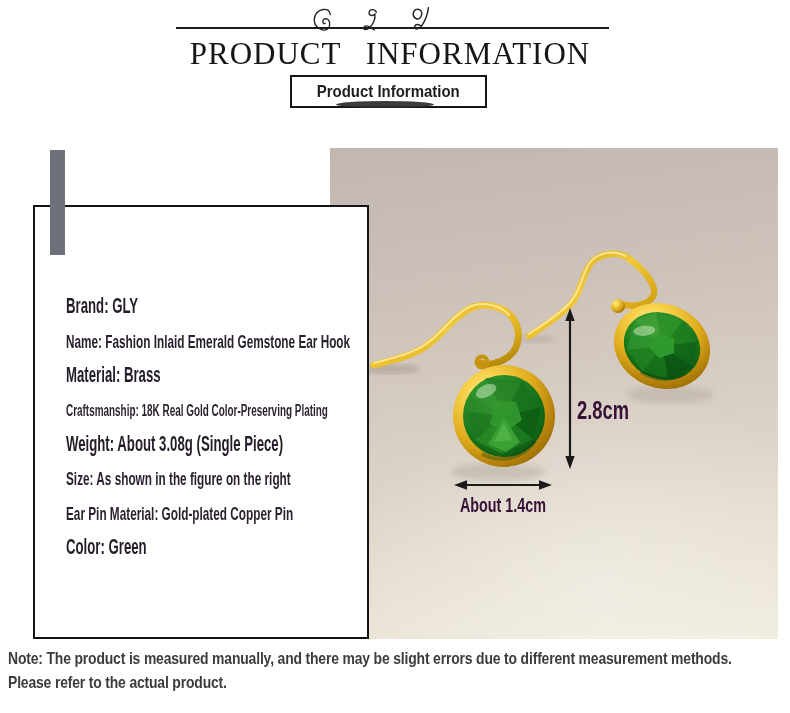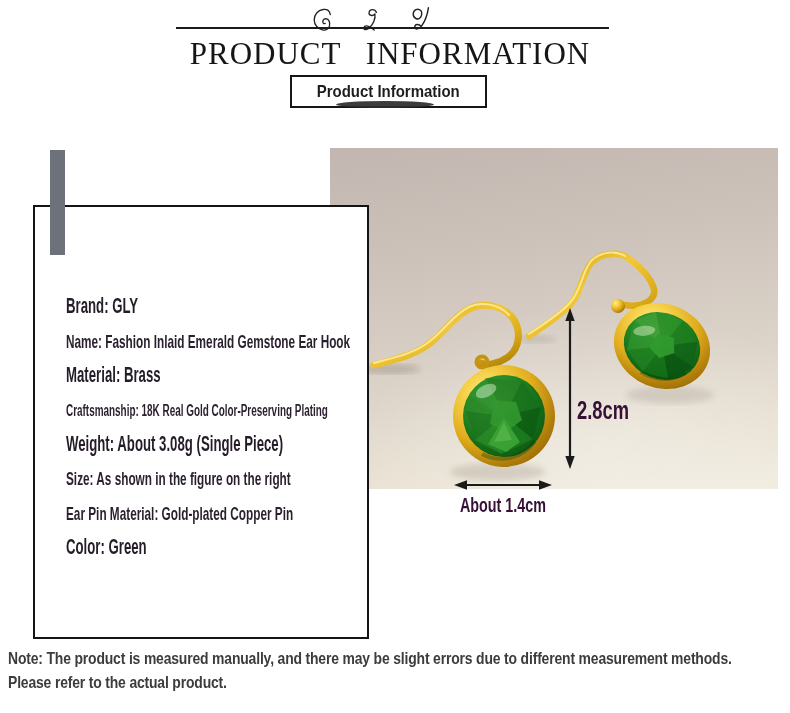--- a/index.html
+++ b/index.html
@@ -17,21 +17,21 @@
     font-family:"Liberation Serif","DejaVu Serif",serif;
     font-size:31px;font-weight:400;color:#161616;letter-spacing:1px;word-spacing:16px;}
   .subtitle-box{position:absolute;left:290px;top:75px;width:197px;height:33px;
     box-sizing:border-box;border:2px solid #161616;background:#ffffff;
     display:flex;align-items:center;justify-content:center;z-index:1;}
   .subtitle-label{font-size:17px;font-weight:700;color:#1d1d1d;white-space:nowrap;
     transform:scaleX(0.88);}
   .subtitle-smudge{position:absolute;left:336px;top:101px;width:98px;height:7px;
     background:#2c2c2c;border-radius:50%;filter:blur(0.7px);opacity:.92;z-index:2;}
   
-  .photo{position:absolute;left:330px;top:148px;width:448px;height:341px;z-index:1;
+  .photo{position:absolute;left:330px;top:148px;width:448px;height:491px;z-index:1;
     background:
       radial-gradient(90% 70% at 60% 88%, rgba(255,255,255,0.30), rgba(255,255,255,0) 60%),
       linear-gradient(172deg,#c2b7b0 0%,#cdc2ba 30%,#d9d0c6 58%,#e8e1d3 82%,#f1ecdf 100%);}
   .photo svg{position:absolute;left:0;top:0;}
   
   .details-box{position:absolute;left:33px;top:193px;width:336px;height:434px;
     box-sizing:border-box;border:2px solid #141414;background:#ffffff;z-index:2;margin-top:12px;}
   .dl{position:absolute;left:31px;white-space:nowrap;transform-origin:0 0;
     font-weight:700;line-height:1;}
   .sz-lg{font-size:22px;transform:scaleX(0.60);color:#241c28;}

